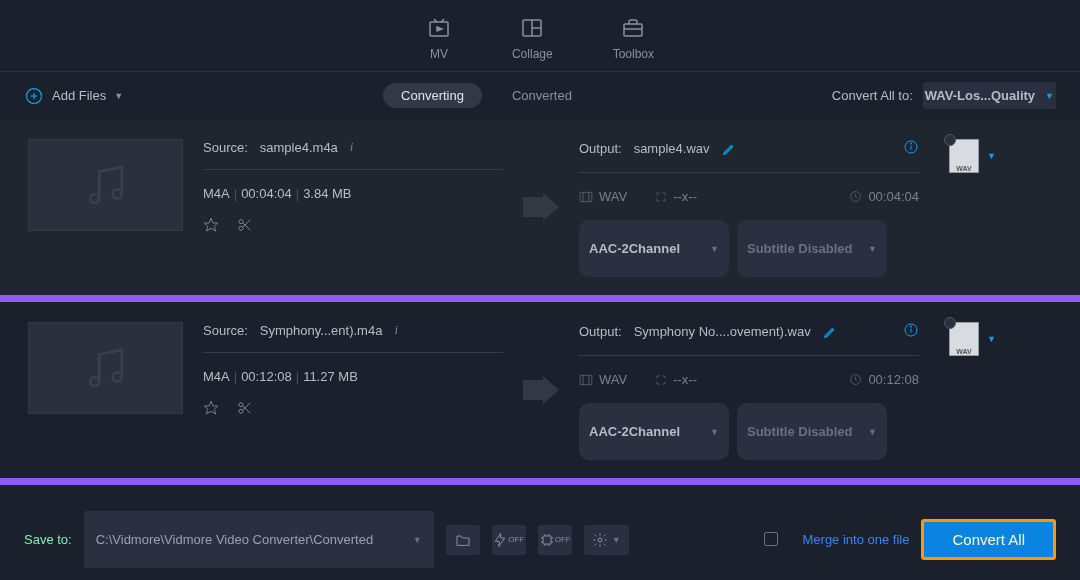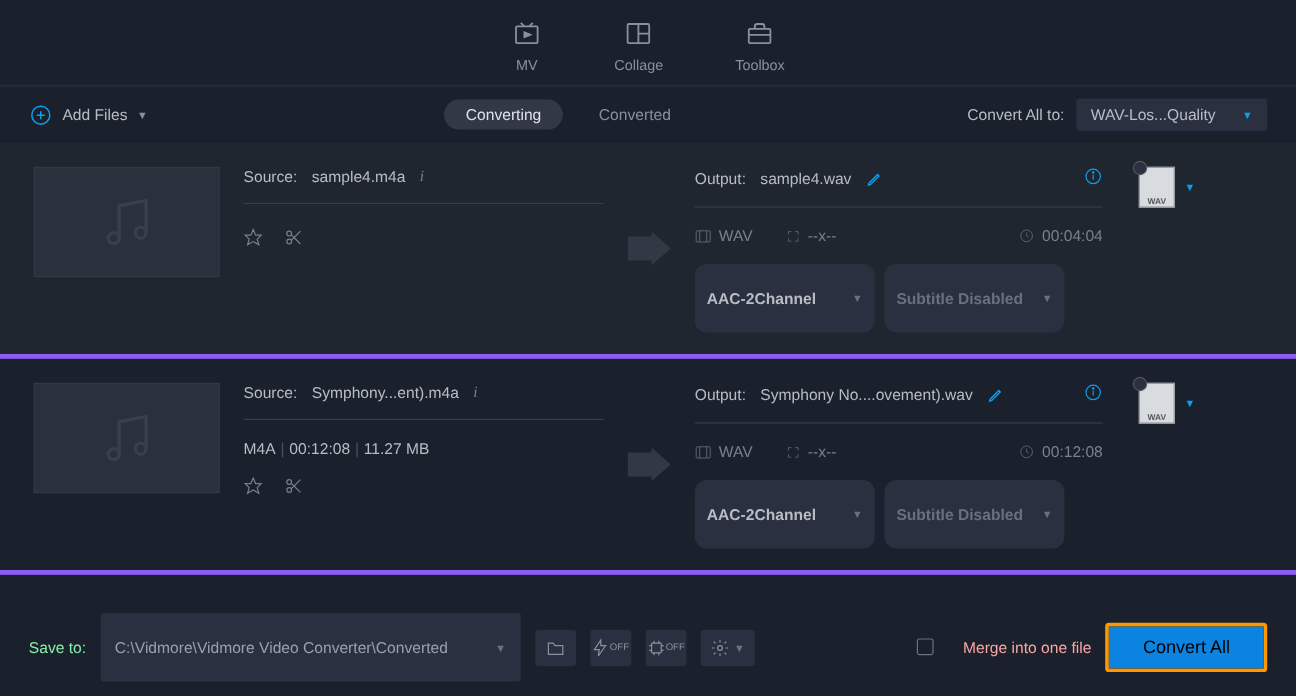--- a/index.html
+++ b/index.html
@@ -14,26 +14,26 @@
 .topnav-item .label { font-size:12px; }
 
 
 .subbar { display:flex; align-items:center; padding:10px 24px; justify-content:space-between; }
 .subbar-left { display:flex; align-items:center; gap:10px; }
 .add-btn { display:flex; align-items:center; gap:8px; cursor:pointer; color:#b8bcc5; }
 .subbar-center { display:flex; align-items:center; gap:30px; }
 .pill { background:#323846; padding:5px 18px; border-radius:14px; color:#dfe3ec; }
 .link { color:#8a909c; cursor:pointer; }
 .subbar-right { display:flex; align-items:center; gap:10px; }
-.preset-select { background:#2a3040; padding:6px 12px; border-radius:3px; display:flex; align-items:center; gap:22px; cursor:pointer; min-width:130px; }
+.preset-select { background:#2a3040; padding:6px 2px; border-radius:3px; display:flex; align-items:center; gap:10px; cursor:pointer; min-width:130px;font-weight:bold; }
 .tri { color:#0aa0f0; font-size:9px; }
 
 
 .files { flex:1; overflow:hidden; }
-.file-row { display:flex; align-items:flex-start; padding:20px 28px 18px; border-bottom:4px solid #8b5cf6; gap:20px; }
+.file-row { display:flex; align-items:flex-start; padding:20px 28px 18px; border-bottom:7px solid #8b5cf6; gap:20px; }
 .file-row.first { background:#20262f; }
 .thumb { width:155px; height:92px; background:#2a303c; display:flex; align-items:center; justify-content:center; border:1px solid #333844; }
 .thumb svg { opacity:.35; }
 .col { display:flex; flex-direction:column; gap:12px; }
 .col.src { width:300px; }
 .col.out { width:340px; }
 .row-line { display:flex; align-items:center; gap:12px; font-size:13px; }
 .hr { height:1px; background:#363c48; margin:2px 0 4px; }
 .meta { color:#b8bcc5; }
 .meta .sep { color:#4a5060; margin:0 4px; }
@@ -49,24 +49,24 @@
 .fmt-thumb::before { content:""; position:absolute; top:-6px; left:-6px; width:10px; height:10px; border-radius:50%; background:#2a3040; border:1px solid #555; }
 .info-icon { color:#0aa0f0; cursor:pointer; margin-left:auto; }
 
 
 .bottombar { display:flex; align-items:center; padding:12px 24px; gap:12px; background:#1b212c; border-top:1px solid #20262f; }
 .save-label { color:#86efac; }
 .path-select { background:#2a3040; padding:21px 12px; border-radius:2px; display:flex; align-items:center; justify-content:space-between; width:350px; cursor:pointer; color:#9aa0ac; }
 .sq-btn { background:#2a3040; width:34px; height:30px; border-radius:2px; display:flex; align-items:center; justify-content:center; cursor:pointer; color:#8a909c; }
 .sq-btn.w { width:auto; padding:0 8px; gap:4px; }
 .spacer { flex:1; }
-.checkbox { display:flex; align-items:flex-start; gap:25px; cursor:pointer; color:#fca5a5; }
+.checkbox { display:flex; align-items:flex-start; gap:25px; cursor:pointer; color:#3b82f6; }
 .checkbox .box { width:14px; height:14px; border:1.5px solid #6a707c; border-radius:2px; }
 .convert-wrap { display:flex; align-items:stretch; border:3px solid #ff9800; border-radius:3px; overflow:hidden; }
-.convert-wrap .btn-main { background:#0a84e0; color:#000000; padding:9px 28px; font-size:15px; cursor:pointer; display:flex; align-items:center; }
+.convert-wrap .btn-main { background:#0a84e0; color:#fef9c3; padding:9px 28px; font-size:15px; cursor:pointer; display:flex; align-items:center; }
 </style>
 </head>
 <body>
 
 <div class="app">
 
   <div class="topnav">
     <div class="topnav-item">
       <span class="icon">
         <svg width="24" height="24" viewBox="0 0 24 24" fill="none" stroke="#8a909c" stroke-width="1.5">
@@ -134,20 +134,23 @@
             <circle cx="17" cy="16" r="2"></circle>
           </svg>
       </div>
       <div class="col src">
         <div class="row-line">
           <span>Source:</span>
           <span>sample4.m4a</span>
           <span class="icon-btn" style="font-style:italic;font-family:serif">i</span>
         </div>
         <div class="hr"></div>
+        <div class="meta">
+          <span>M4A</span><span class="sep">|</span><span>00:04:04</span><span class="sep">|</span><span>3.84 MB</span>
+        </div>
         <div class="icons-row">
           <span class="icon-btn">
               <svg width="16" height="16" viewBox="0 0 24 24" fill="none" stroke="currentColor" stroke-width="1.5">
                 <polygon points="12,2 15,9 22,9 17,14 19,21 12,17 5,21 7,14 2,9 9,9"></polygon>
               </svg>
             </span>
           <span class="icon-btn">
               <svg width="16" height="16" viewBox="0 0 24 24" fill="none" stroke="currentColor" stroke-width="1.5">
                 <circle cx="6" cy="7" r="3"></circle>
                 <circle cx="6" cy="17" r="3"></circle>

